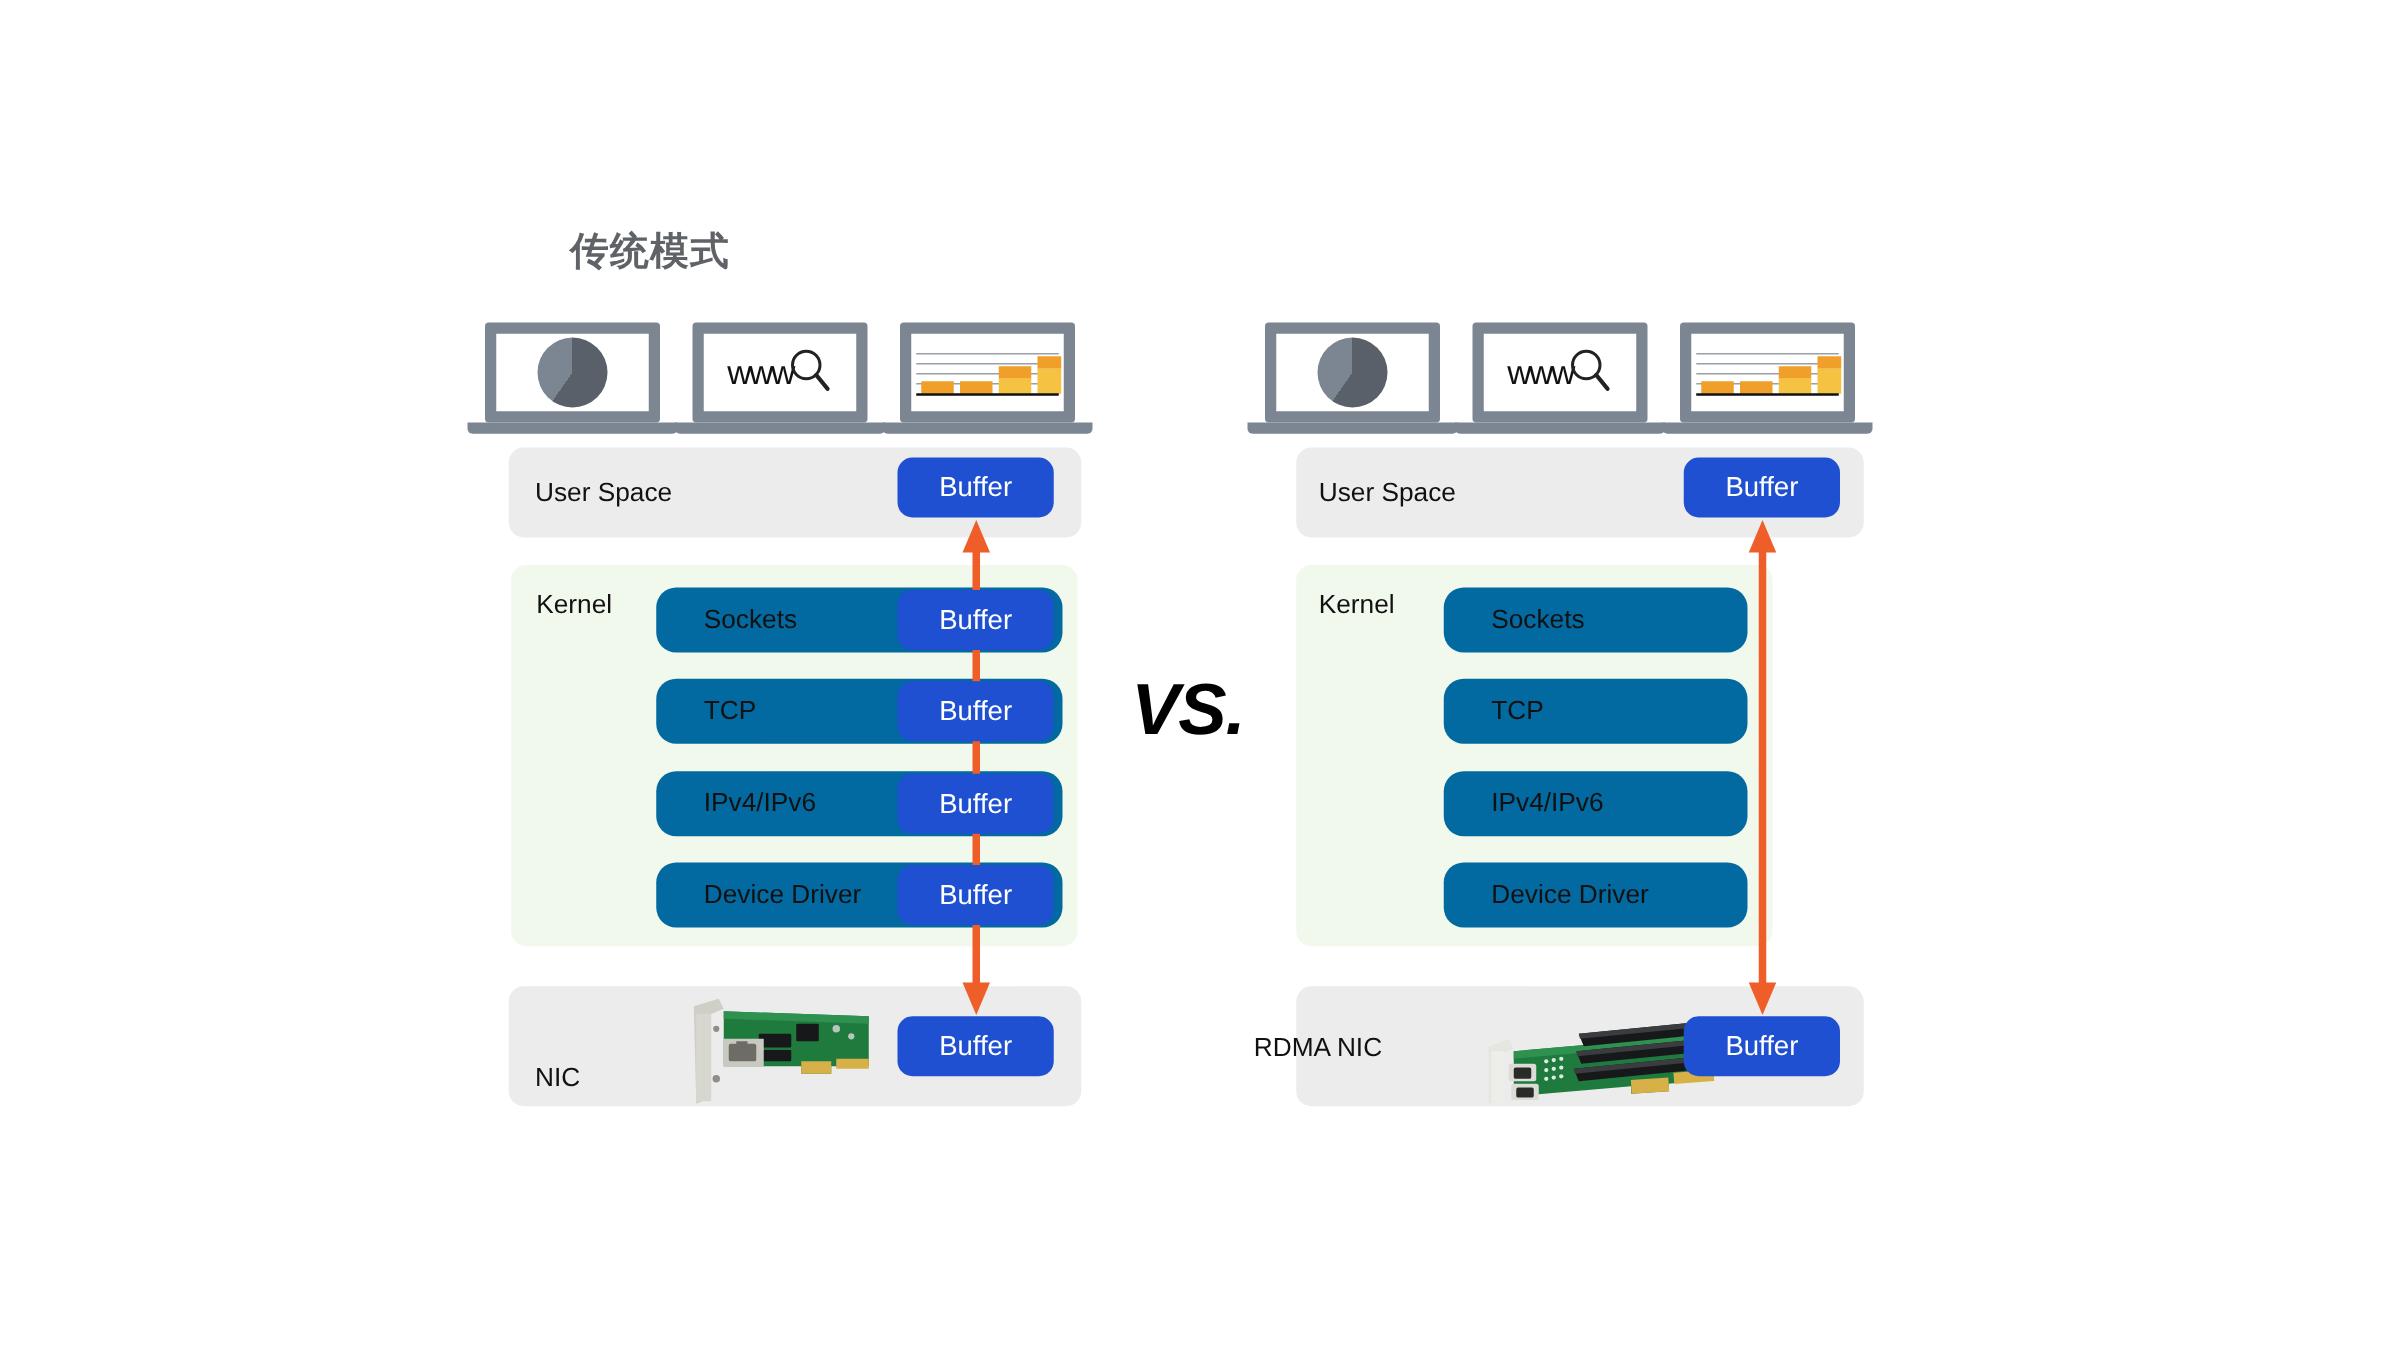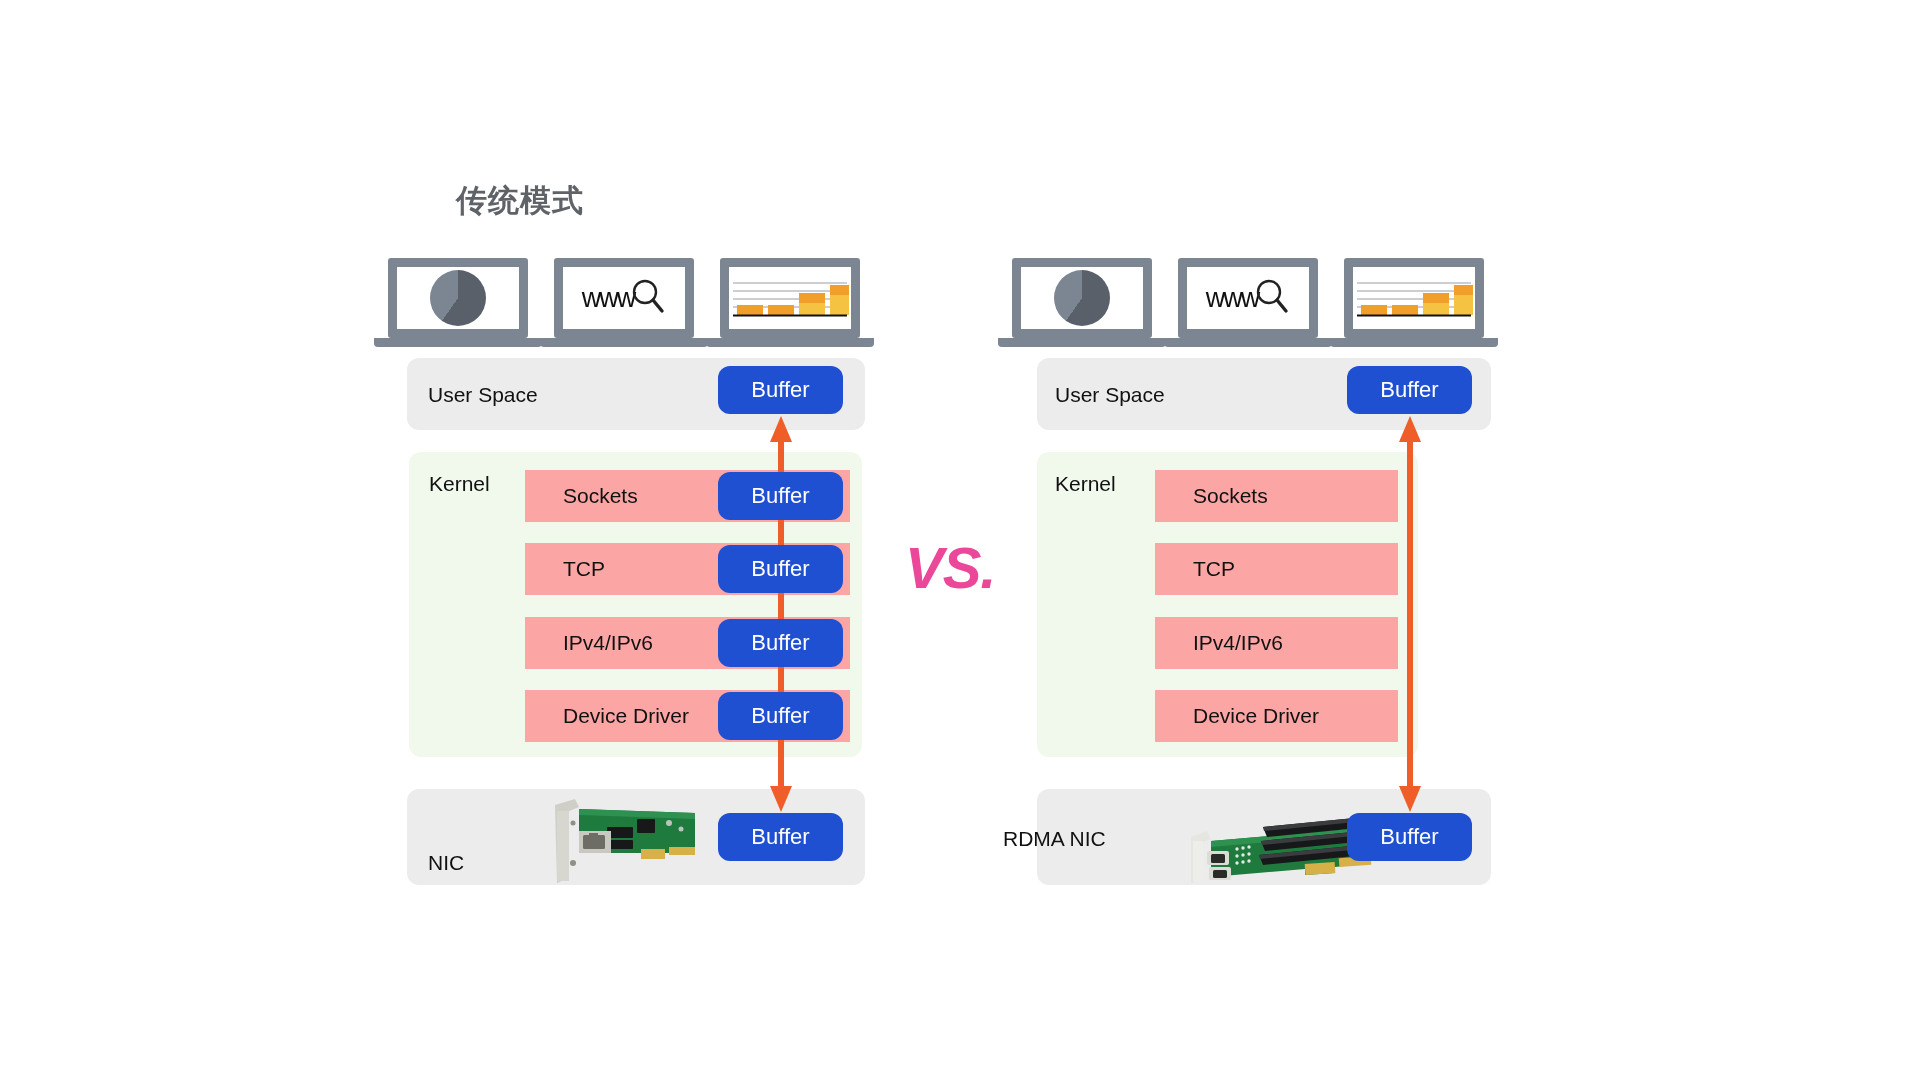--- a/index.html
+++ b/index.html
@@ -30,21 +30,21 @@
   }
 
   
   .vs-label {
     position: absolute;
     left: 905px;
     top: 534px;
     font-size: 58px;
     font-weight: bold;
     font-style: italic;
-    color: #ec4899;
+    color: #000000;
     letter-spacing: -1px;
   }
 
   
   .laptop-row {
     position: absolute;
     display: flex;
     gap: 26px;
     align-items: flex-end;
   }
@@ -113,22 +113,22 @@
   .sec-label {
     position: absolute;
     font-size: 21px;
     color: #111111;
     white-space: nowrap;
   }
 
   
   .layer {
     position: absolute;
-    background: #fca5a5;
-    border-radius: 0;
+    background: #0369a1;
+    border-radius: 16px;
     box-sizing: border-box;
     display: flex;
     align-items: center;
   }
   .layer-label {
     font-size: 21px;
     color: #111111;
     margin-left: 38px;
     white-space: nowrap;
   }

